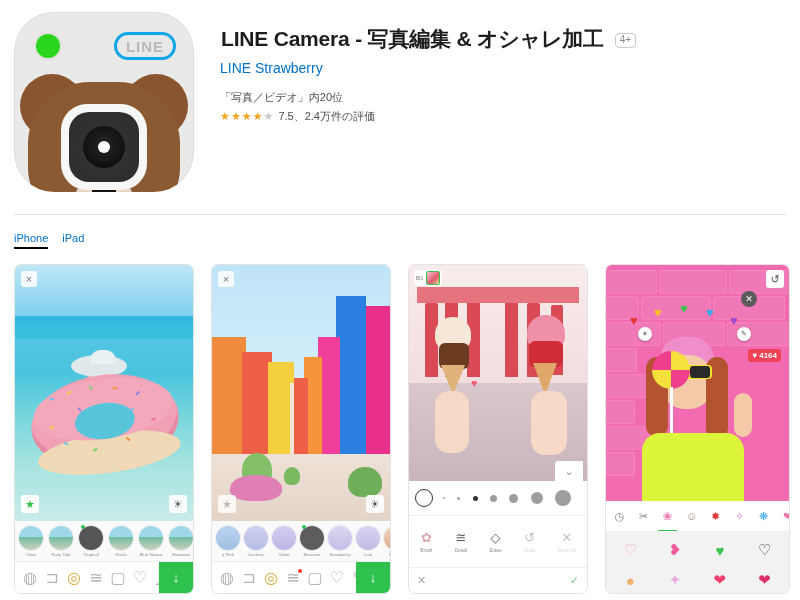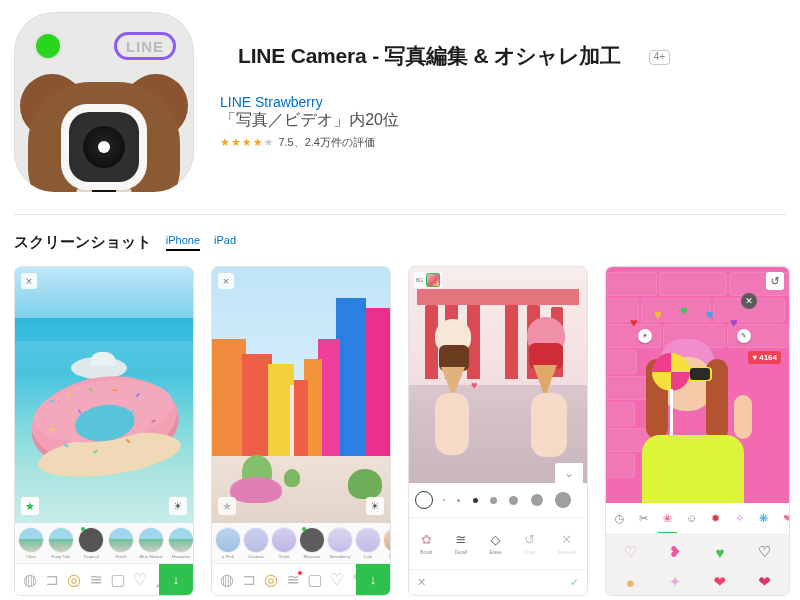--- a/index.html
+++ b/index.html
@@ -15,21 +15,21 @@
   
   .hero { display:flex; padding:12px 0 0 14px; }
   .app-icon {
     width:180px; height:180px; border-radius:40px;
     background:#e9e9e8; position:relative; overflow:hidden;
     flex:0 0 auto; box-shadow:inset 0 0 0 1px rgba(0,0,0,.05);
   }
   .icon-green { position:absolute; left:22px; top:22px; width:24px; height:24px;
     border-radius:50%; background:#2ad51d; box-shadow:0 0 0 3px #e3e3e2; }
   .icon-line-pill { position:absolute; right:18px; top:20px; width:62px; height:28px;
-    border-radius:14px; background:#e9e9e8; border:3px solid #8b5cf6;
+    border-radius:14px; background:#e9e9e8; border:3px solid #0ea5e9;
     display:flex; align-items:center; justify-content:center;
     font-size:15px; font-weight:bold; color:#b9b9b8; letter-spacing:1px; }
   .bear-head { position:absolute; left:4px; bottom:-16px; width:172px; height:152px; }
   .ear { position:absolute; width:64px; height:64px; border-radius:50%; background:#89542f; top:18px; }
   .ear.l { left:2px; } .ear.r { right:2px; }
   .bear-face { position:absolute; left:10px; top:26px; width:152px; height:140px;
     background:#8b5a33; border-radius:62px 62px 54px 54px; }
   .eye { position:absolute; width:19px; height:22px; border-radius:50%; background:#14110f; top:96px; }
   .eye.l { left:46px; } .eye.r { right:46px; }
   .muzzle { position:absolute; left:50%; transform:translateX(-50%); top:120px;
@@ -42,26 +42,26 @@
     width:70px; height:70px; border-radius:20px;
     background:radial-gradient(circle at 50% 50%, #4a4a4a 0%, #323232 38%, #2b2b2b 100%); }
   .lens-inner { position:absolute; left:50%; transform:translateX(-50%); top:70px;
     width:42px; height:42px; border-radius:50%;
     background:radial-gradient(circle at 50% 45%, #262626 0%, #101010 70%); }
   .lens-dot { position:absolute; left:50%; transform:translateX(-50%); top:85px;
     width:12px; height:12px; border-radius:50%; background:#fff; }
 
   .hero-info { padding-left:26px; padding-top:12px; }
   .title-row { display:flex; align-items:center; gap:10px; }
-  .app-title { font-size:21px; font-weight:bold; letter-spacing:-0.2px; color:#1d1d1f; margin:18px; }
+  .app-title { font-size:21px; font-weight:bold; letter-spacing:-0.2px; color:#1d1d1f; margin:1px; }
   .age-badge { font-size:10px; color:#86868b; border:1px solid #c9c9ce;
     border-radius:4px; padding:1px 4px 2px; line-height:1; white-space:nowrap;
     position:relative; top:1px; }
   .developer { color:#0070c9; font-size:14px; margin-top:6px; }
-  .rank-line { font-size:16px; color:#4d4d4f; }
+  .rank-line { font-size:11px; color:#4d4d4f; margin-top:14px; }
   .rating-line { display:flex; align-items:center; gap:5px; margin-top:4px; font-size:11px; color:#4d4d4f; }
   .stars { display:flex; gap:1px; font-size:11px; line-height:1; }
   .stars .s { color:#f5a623; }
   .stars .s.off { color:#c9c9ce; }
   .price-line { font-size:11px; color:#4d4d4f; margin-top:14px; }
 
   .divider { height:1px; background:#e5e5e5; margin:22px 14px 0 14px; }
 
   
   .shots-header { display:flex; align-items:flex-end; gap:14px; padding:18px 0 0 14px; }
@@ -253,21 +253,20 @@
             <span class="s off">★</span>
         </span>
         <span>7.5、2.4万件の評価</span>
       </div>
     </div>
   </div>
 
   <div class="divider"></div>
 
   <div class="shots-header">
-    <div class="shots-title">スクリーンショット</div>
     <div class="tabs">
       <div class="tab active">iPhone</div>
       <div class="tab">iPad</div>
     </div>
   </div>
 
   <div class="shots">
 
     <div class="shot">
       <div class="s1-photo">

